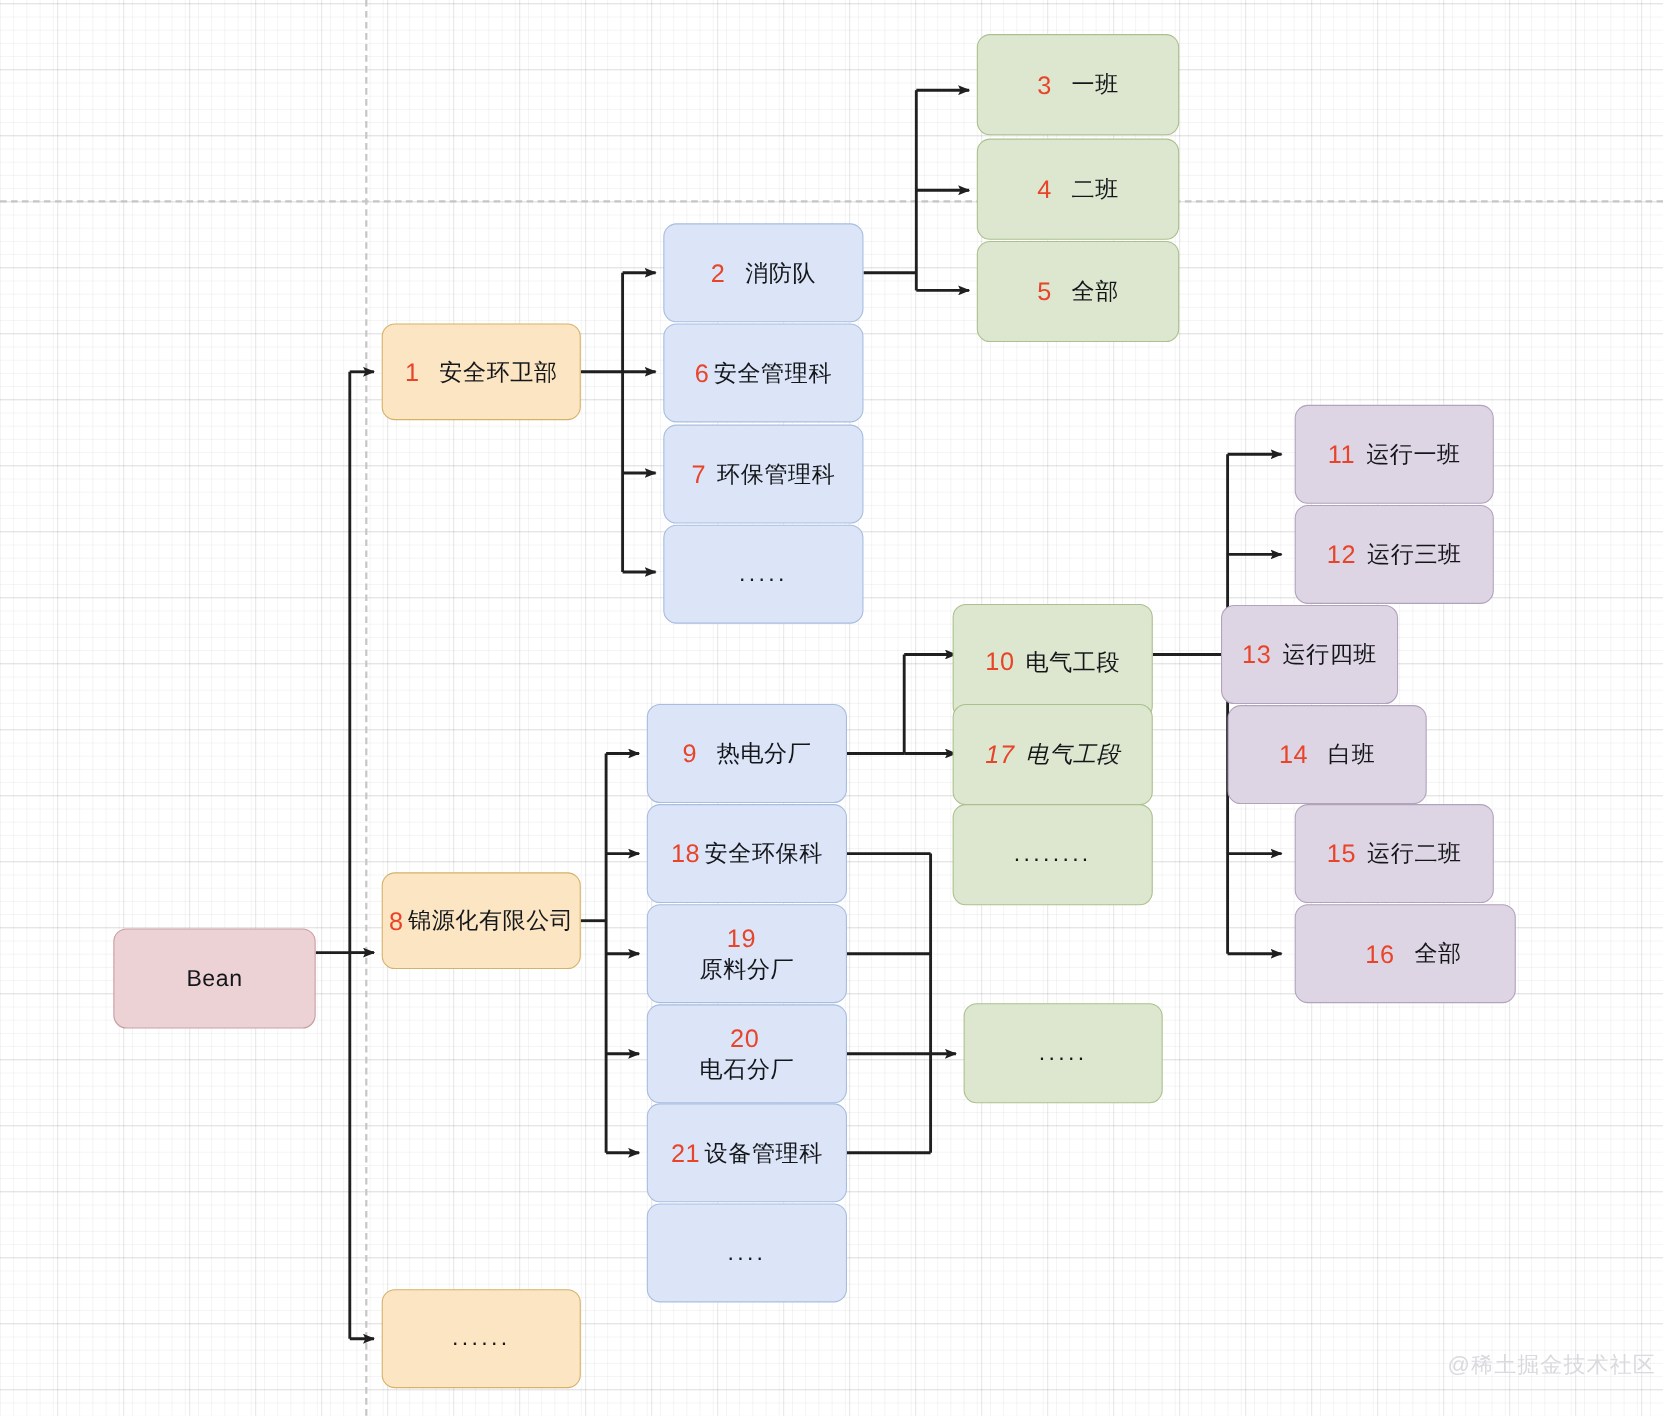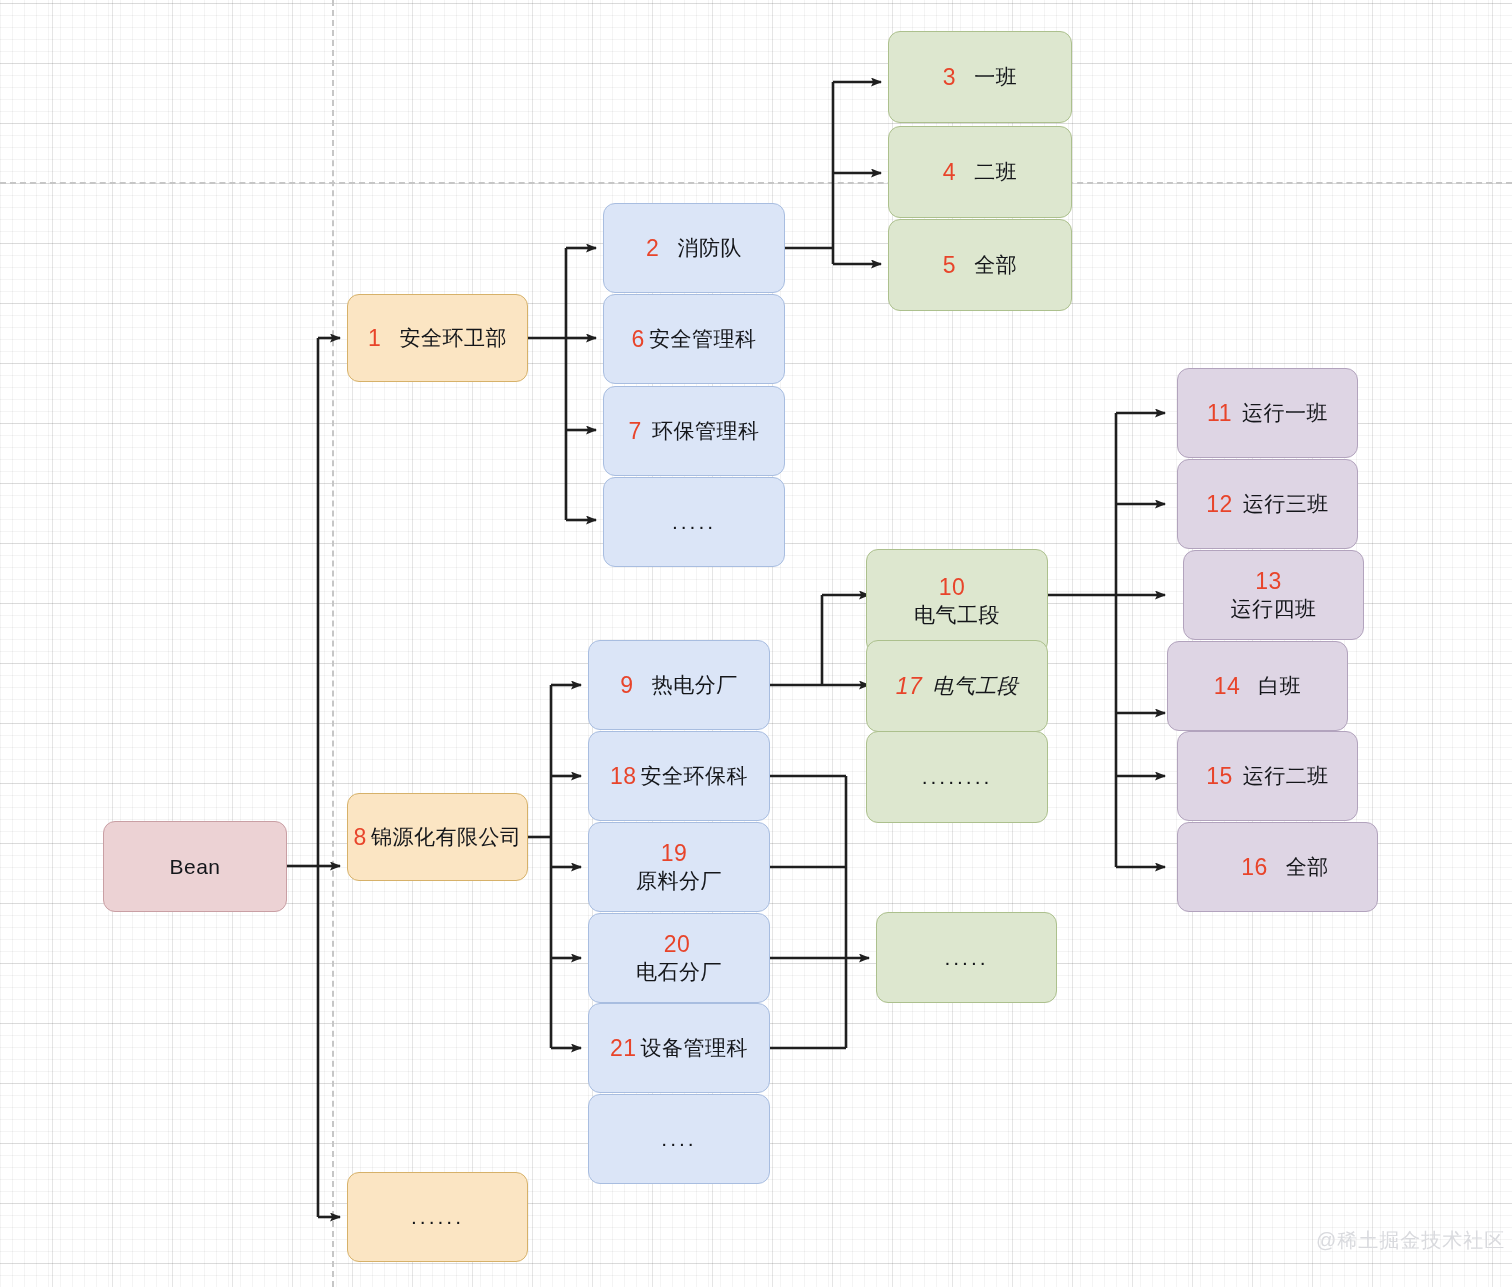--- a/index.html
+++ b/index.html
@@ -47,21 +47,21 @@
   }
   .node .num{
     color:#e8442a;
     font-size:23px;
     margin-right:10px;
   }
   .node .lbl{color:#14161a;}
   .node.tight .num{margin-right:4px;}
   .node.wide .num{margin-right:18px;}
 
-  .c-red   {background:#ecd2d4;border-color:#c99fa4;}
+  .c-red   {background:#ecd2d4;border-color:#c99fa4;margin-top:23px;}
   .c-orange{background:#fbe5c3;border-color:#d6b169;}
   .c-blue  {background:#dbe5f7;border-color:#a8bde0;}
   .c-green {background:#dde7cf;border-color:#acc08d;}
   .c-purple{background:#ded5e4;border-color:#b2a3bd;}
 
   .dots{color:#14161a;font-size:21px;letter-spacing:3px;}
 
   .watermark{
     position:absolute;
     color:#d9dade;
@@ -210,21 +210,21 @@
 
   <div class="node c-blue tight" style="left:588px;top:1003px;width:182px;height:90px;">
     <span class="num">21</span>
     <span class="lbl">设备管理科</span>
   </div>
 
   <div class="node c-blue" style="left:588px;top:1094px;width:182px;height:90px;">
     <span class="dots">....</span>
   </div>
 
-  <div class="node c-green" style="left:866px;top:549px;width:182px;height:105px;flex-direction:column;">
+  <div class="node c-green" style="left:866px;top:549px;width:182px;height:105px;">
     <span class="num">10</span>
     <span class="lbl">电气工段</span>
   </div>
 
   <div class="node c-green" style="left:866px;top:640px;width:182px;height:92px;font-style:italic;">
     <span class="num">17</span>
     <span class="lbl">电气工段</span>
   </div>
 
   <div class="node c-green" style="left:866px;top:731px;width:182px;height:92px;">
@@ -238,26 +238,26 @@
   <div class="node c-purple" style="left:1177px;top:368px;width:181px;height:90px;">
     <span class="num">11</span>
     <span class="lbl">运行一班</span>
   </div>
 
   <div class="node c-purple" style="left:1177px;top:459px;width:181px;height:90px;">
     <span class="num">12</span>
     <span class="lbl">运行三班</span>
   </div>
 
-  <div class="node c-purple" style="left:1183px;top:550px;width:181px;height:90px;flex-direction:column;">
+  <div class="node c-purple" style="left:1110px;top:550px;width:161px;height:90px;">
     <span class="num">13</span>
     <span class="lbl">运行四班</span>
   </div>
 
-  <div class="node c-purple wide" style="left:1167px;top:641px;width:181px;height:90px;text-align:center;">
+  <div class="node c-purple wide" style="left:1116px;top:641px;width:181px;height:90px;text-align:center;">
     <span class="num">14</span>
     <span class="lbl">白班</span>
   </div>
 
   <div class="node c-purple" style="left:1177px;top:731px;width:181px;height:90px;">
     <span class="num">15</span>
     <span class="lbl">运行二班</span>
   </div>
 
   <div class="node c-purple wide" style="left:1177px;top:822px;width:201px;height:90px;padding-left:15px;">

